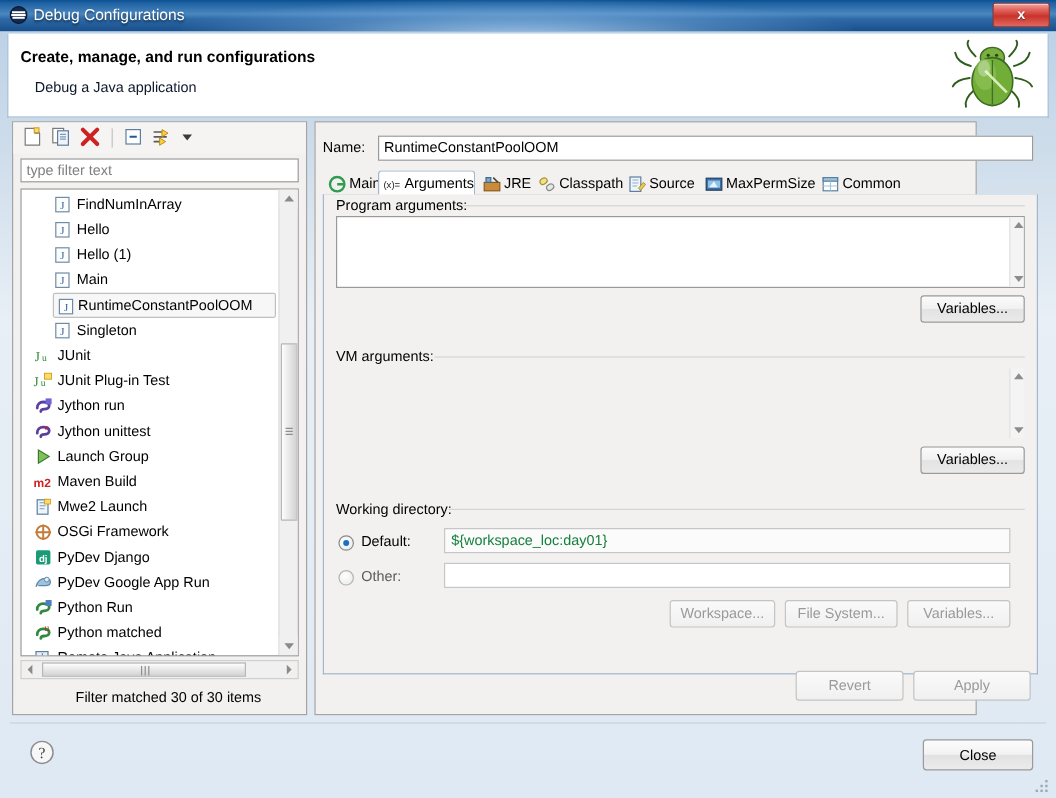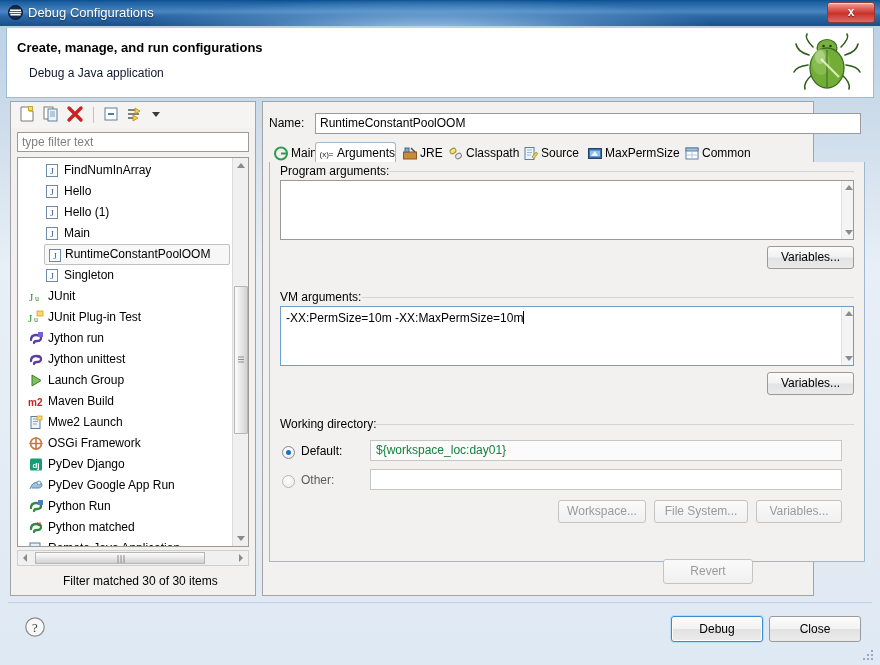--- a/index.html
+++ b/index.html
@@ -457,21 +457,20 @@
       <div class="grp-line" style="left:116px;top:9px;width:468px"></div>
       <div class="ta" style="left:10px;top:18px;width:574px;height:60px"></div>
       <div class="ta-vs" style="left:571px;top:19px;width:12px;height:58px">
         <span class="a up"></span>
         <span class="a dn"></span>
       </div>
       <div class="btn" style="left:497px;top:84px;width:87px">Variables...</div>
 
       <div class="grp-label" style="left:10px;top:128px">VM arguments:</div>
       <div class="grp-line" style="left:92px;top:135px;width:492px"></div>
-      <div class="ta focus" style="left:10px;top:144px;width:574px;height:60px"><span>-XX:PermSize=10m -XX:MaxPermSize=10m</span><span class="caret"></span></div>
       <div class="ta-vs" style="left:571px;top:145px;width:12px;height:58px">
         <span class="a up"></span>
         <span class="a dn"></span>
       </div>
       <div class="btn" style="left:497px;top:210px;width:87px">Variables...</div>
 
       <div class="grp-label" style="left:10px;top:255px">Working directory:</div>
       <div class="grp-line" style="left:104px;top:262px;width:480px"></div>
 
       <div class="radio-row" style="left:12px;top:282px">
@@ -485,30 +484,30 @@
         <span class="rlabel dim">Other:</span>
       </div>
       <div class="ro-input empty" style="left:100px;top:307px;width:472px"></div>
 
       <div class="btn disabled" style="left:288px;top:338px;width:88px">Workspace...</div>
       <div class="btn disabled" style="left:384px;top:338px;width:94px">File System...</div>
       <div class="btn disabled" style="left:486px;top:338px;width:86px">Variables...</div>
     </div>
 
     <div class="btn disabled" style="left:400px;top:457px;width:90px;height:25px;line-height:23px">Revert</div>
+    <div class="btn disabled" style="left:498px;top:457px;width:98px;height:25px;line-height:23px">Apply</div>
   </div>
 
   <div class="sep-line"></div>
   <span class="helpbtn">
     <svg width="22" height="22" viewBox="0 0 22 22">
       <circle cx="11" cy="11" r="9.2" fill="#f7f7f7" stroke="#8d8d8d" stroke-width="1.2"></circle>
       <text x="11" y="15.5" font-family="Liberation Serif, serif" font-size="13" fill="#3a3a3a" text-anchor="middle">?</text>
     </svg>
   </span>
-  <div class="bigbtn default" style="left:671px;width:92px">Debug</div>
   <div class="bigbtn" style="left:769px;width:92px">Close</div>
 
   <span class="resize-grip">
     <svg width="12" height="12" viewBox="0 0 12 12">
       <g fill="#9aa9b8">
         <rect x="9" y="1" width="2" height="2"></rect>
           <rect x="9" y="5" width="2" height="2"></rect>
           <rect x="5" y="5" width="2" height="2"></rect>
         <rect x="9" y="9" width="2" height="2"></rect>
           <rect x="5" y="9" width="2" height="2"></rect>

